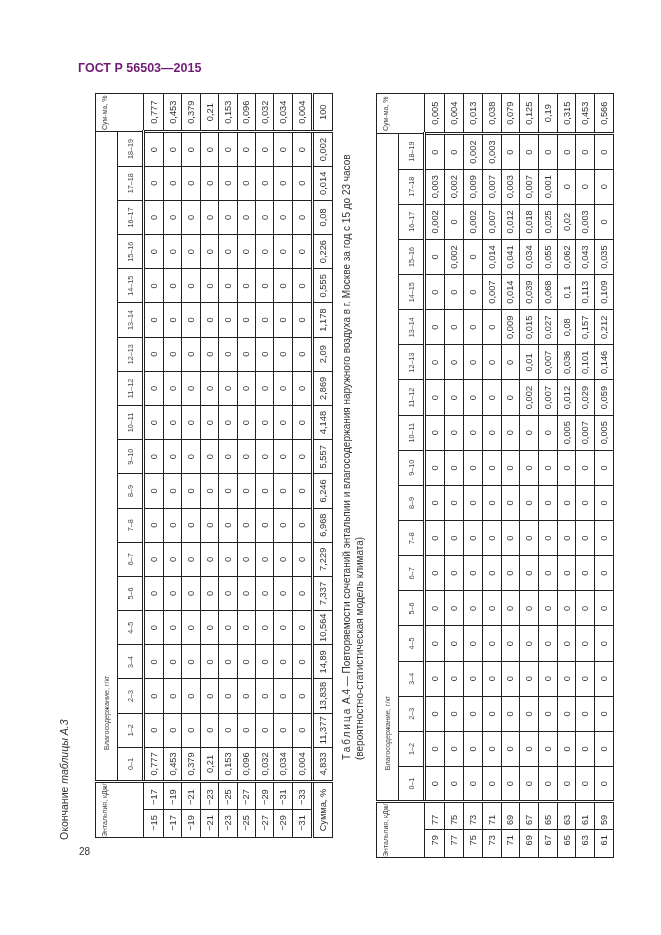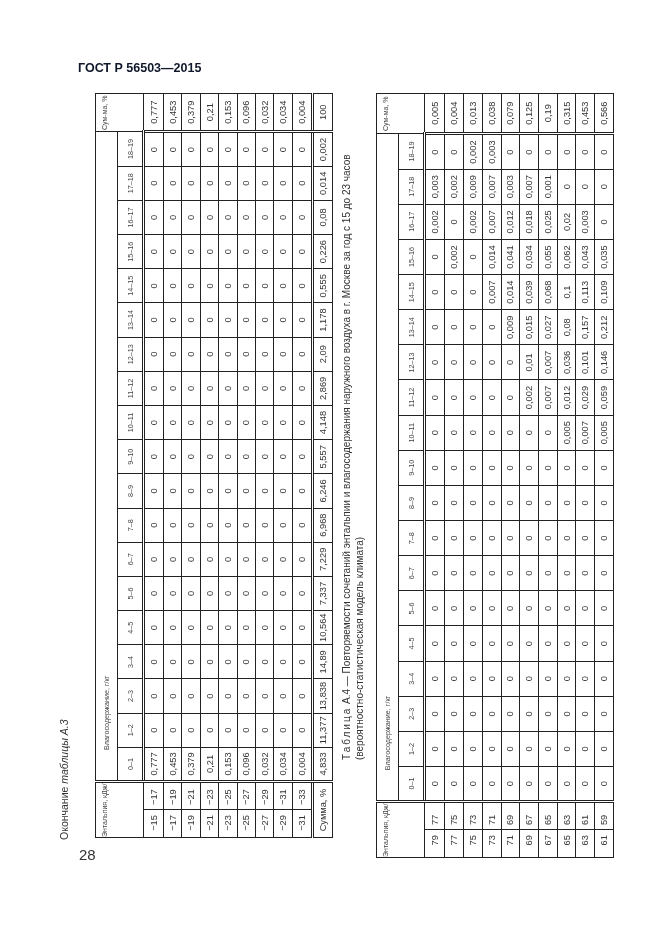--- a/index.html
+++ b/index.html
@@ -1,19 +1,19 @@
 <!DOCTYPE html>
 <html><head>
 <meta charset="utf-8">
 <style>
   html, body { margin:0; padding:0; }
   body { width:661px; height:935px; background:#ffffff; position:relative; overflow:hidden;
          font-family:"Liberation Sans", sans-serif; color:#222; }
-  .doc-header { position:absolute; left:78px; top:61px; font-weight:bold; font-size:12.5px; color:#0f172a; }
-  .page-number { position:absolute; left:79px; top:846px; font-size:15px; color:#333; }
+  .doc-header { position:absolute; left:78px; top:61px; font-weight:bold; font-size:12.5px; color:#701a75; }
+  .page-number { position:absolute; left:79px; top:846px; font-size:10px; color:#333; }
 
   .rot { position:absolute; transform-origin:0 0; transform:rotate(-90deg); }
 
   .caption1 { left:58px; top:840px; width:200px; font-size:10.5px; color:#333; white-space:nowrap; }
   .caption1 i { font-style:italic; }
   .caption2 { left:340px; top:760px; width:670px; font-size:10px; line-height:13px; color:#333; }
   .caption2 .spaced { letter-spacing:2px; }
 
   table.grid { border-collapse:collapse; table-layout:fixed; font-size:9.3px; color:#333; }
   table.grid td, table.grid th { border:1px solid #222; text-align:center; padding:0; overflow:hidden; white-space:nowrap; font-weight:normal; }

